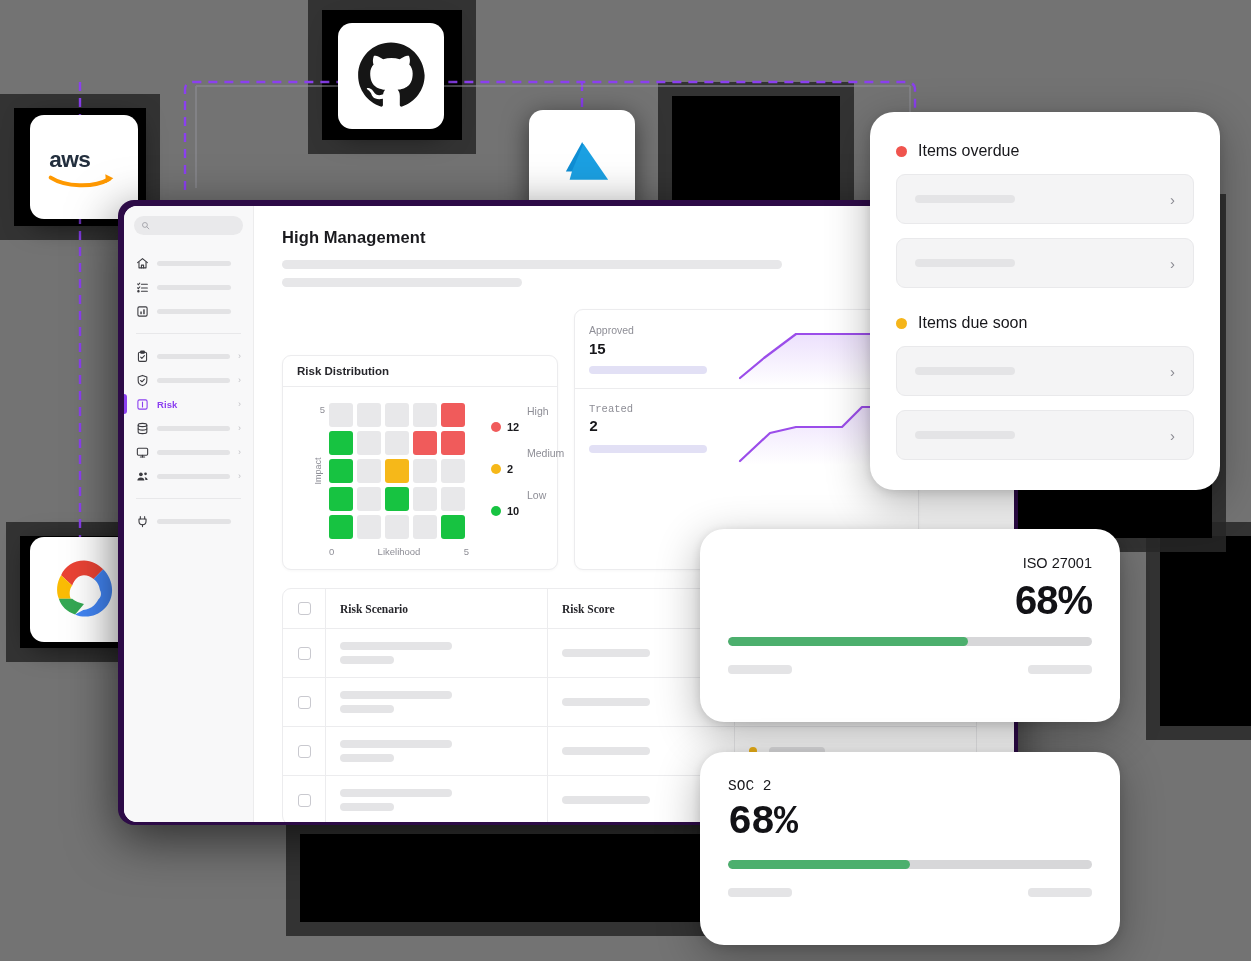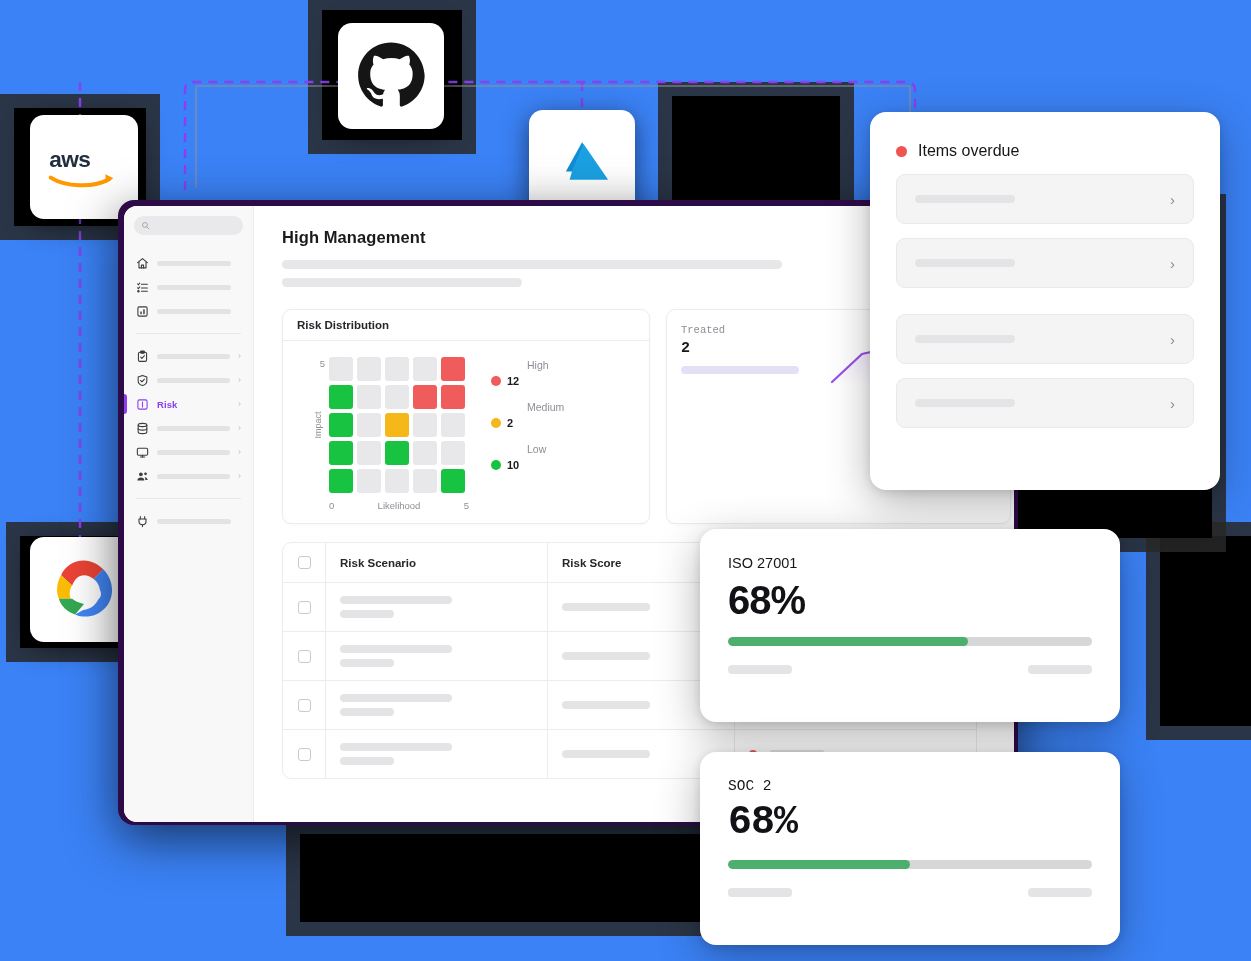--- a/index.html
+++ b/index.html
@@ -2,21 +2,21 @@
 <html><head>
 <meta charset="utf-8">
 <style>
   * { box-sizing: border-box; margin: 0; padding: 0; }
   html, body {
     width: 1251px; height: 961px;
     background: #000000;
     font-family: "Liberation Sans", sans-serif;
     overflow: hidden;
   }
-  #stage { position: relative; width: 1251px; height: 961px; background:#3b82f6; }
+  #stage { position: relative; width: 1251px; height: 961px; background:#737373; }
 
   
   .connectors { position:absolute; left:0; top:0; width:1251px; height:961px; pointer-events:none; }
 
   
   .halo {
     position:absolute;
     background:#000;
     box-shadow: 0 0 0 14px rgba(40,40,40,0.85);
     filter: blur(0.2px);
@@ -82,21 +82,21 @@
 
   .cards-row { display:flex; gap:16px; margin-top:22px; }
   .card {
     background:#fff; border:1px solid #ececee; border-radius:9px;
     box-shadow:0 1px 3px rgba(0,0,0,0.035);
   }
   .card-head {
     padding:9px 14px; border-bottom:1px solid #ececee;
     font-size:11.5px; font-weight:600; color:#26262b;
   }
-  .card-risk { width:368px; }
+  .card-risk { width:276px;margin-top:46px; }
   .risk-body { display:flex; padding:16px 14px 12px 10px; }
 
   .matrix-wrap { display:flex; }
   .y-axis { display:flex; flex-direction:column; align-items:flex-end; width:36px; position:relative; }
   .y-top { font-size:9.5px; color:#8e8e96; position:absolute; right:4px; top:1px; }
   .y-label {
     font-size:9px; color:#8e8e96; position:absolute; right:-2px; top:50%;
     transform:translateY(-50%) rotate(-90deg); transform-origin:center; white-space:nowrap;
   }
   .grid { display:grid; grid-template-columns:repeat(5,24px); grid-template-rows:repeat(5,24px); gap:4px; }
@@ -120,51 +120,51 @@
   .prog-value { font-size:15px; font-weight:700; color:#17171b; margin-top:4px; }
   .prog-bar { width:118px; height:8px; border-radius:4px; background:#e2e0f5; margin-top:9px; }
   .spark { position:absolute; right:-6px; bottom:2px; width:190px; height:62px; }
 
   .table {
     margin-top:18px; width:695px;
     border:1px solid #ececee; border-radius:9px; background:#fff; overflow:hidden;
   }
   .t-row { display:flex; border-bottom:1px solid #ececee; }
   .t-row:last-child { border-bottom:none; }
-  .t-head .t-cell { font-size:11.5px; font-weight:600; color:#26262b; }
+  .t-head .t-cell { font-size:11.5px; font-weight:600; color:#26262b;font-family:Liberation Serif, serif; }
   .t-cell { padding:13px 14px; border-right:1px solid #ececee; display:flex; align-items:center; gap:12px; }
   .t-cell:last-child { border-right:none; }
   .c-check { width:43px; padding-left:15px; }
   .c-scen  { width:222px; }
   .c-owner { width:187px; }
   .c-score { flex:1; }
   .cbox { width:13px; height:13px; border:1.4px solid #c9c9cf; border-radius:3px; flex:none; }
   .line { height:8px; border-radius:4px; background:#e4e4e6; }
   .lines { display:flex; flex-direction:column; gap:6px; }
 
   
   .panel {
-    position:absolute; background:#fff; border-radius:16px;
+    position:absolute; background:#fff; border-radius:24px;
     box-shadow:0 12px 44px rgba(0,0,0,0.30), 0 2px 10px rgba(0,0,0,0.12);
   }
   .items-panel { left:870px; top:112px; width:350px; height:378px; padding:30px 26px; }
   .items-head { display:flex; align-items:center; gap:11px; margin-bottom:14px; }
   .items-head .dot { width:11px; height:11px; }
   .items-title { font-size:16px; font-weight:500; color:#17171b; }
   .item-row {
     height:50px; background:#f4f4f5; border:1px solid #e9e9eb; border-radius:9px;
     display:flex; align-items:center; justify-content:space-between;
     padding:0 18px; margin-bottom:14px;
   }
   .item-row .line { width:100px; height:8px; }
   .chev { color:#8a8a92; font-size:15px; line-height:1; font-weight:300; }
   .items-gap { height:12px; }
 
   .score-panel { width:420px; height:193px; padding:26px 28px; }
-  .iso-panel { left:700px; top:529px; }
+  .iso-panel { left:700px; top:529px;text-align:right; }
   .soc-panel { left:700px; top:752px;font-family:Liberation Mono, monospace; }
   .score-name { font-size:14.5px; color:#17171b; }
   .score-pct { font-size:40px; font-weight:600; color:#121216; letter-spacing:-1px; margin-top:9px; line-height:1; }
   .score-track { height:9px; border-radius:5px; background:#d7d7d9; margin-top:17px; position:relative; overflow:hidden; }
   .score-fill { height:100%; border-radius:5px; background:#4caf6d; }
   .score-foot { display:flex; justify-content:space-between; margin-top:19px; }
   .score-foot .line { height:9px; }
   .foot-l { width:64px; }
   .foot-r { width:64px; }
 </style>
@@ -432,20 +432,35 @@
                   <span class="dot" style="background:#17c341"></span>
                   <span class="legend-val">10</span>
                 </div>
               </div>
             </div>
           </div>
         </div>
 
         <div class="card card-progress">
           <div class="prog-row">
+            <div class="prog-label">Approved</div>
+            <div class="prog-value">15</div>
+            <div class="prog-bar"></div>
+            <svg class="spark" viewBox="0 0 190 62" preserveAspectRatio="none">
+              <defs>
+                  <linearGradient id="sg1" x1="0" y1="0" x2="0" y2="1">
+                <stop offset="0%" stop-color="#8b3ff0" stop-opacity="0.16"></stop>
+                <stop offset="100%" stop-color="#8b3ff0" stop-opacity="0"></stop>
+              </linearGradient>
+                </defs>
+              <path d="M6,54 L30,34 L62,10 L190,10 L190,62 L6,62 Z" fill="url(#sg1)"></path>
+              <path d="M6,54 L30,34 L62,10 L190,10" fill="none" stroke="#9b4dea" stroke-width="2.2" stroke-linejoin="round" stroke-linecap="round"></path>
+            </svg>
+          </div>
+          <div class="prog-row">
             <div class="prog-label">Treated</div>
             <div class="prog-value">2</div>
             <div class="prog-bar"></div>
             <svg class="spark" viewBox="0 0 190 62" preserveAspectRatio="none">
               <defs>
                   <linearGradient id="sg2" x1="0" y1="0" x2="0" y2="1">
                 <stop offset="0%" stop-color="#8b3ff0" stop-opacity="0.16"></stop>
                 <stop offset="100%" stop-color="#8b3ff0" stop-opacity="0"></stop>
               </linearGradient>
                 </defs>
@@ -553,20 +568,24 @@
       <span class="line"></span>
       <span class="chev">›</span>
     </div>
     <div class="item-row">
       <span class="line"></span>
       <span class="chev">›</span>
     </div>
 
     <div class="items-gap"></div>
 
+    <div class="items-head">
+      <span class="dot" style="background:#f5b51a"></span>
+      <span class="items-title">Items due soon</span>
+    </div>
     <div class="item-row">
       <span class="line"></span>
       <span class="chev">›</span>
     </div>
     <div class="item-row">
       <span class="line"></span>
       <span class="chev">›</span>
     </div>
   </div>
 

